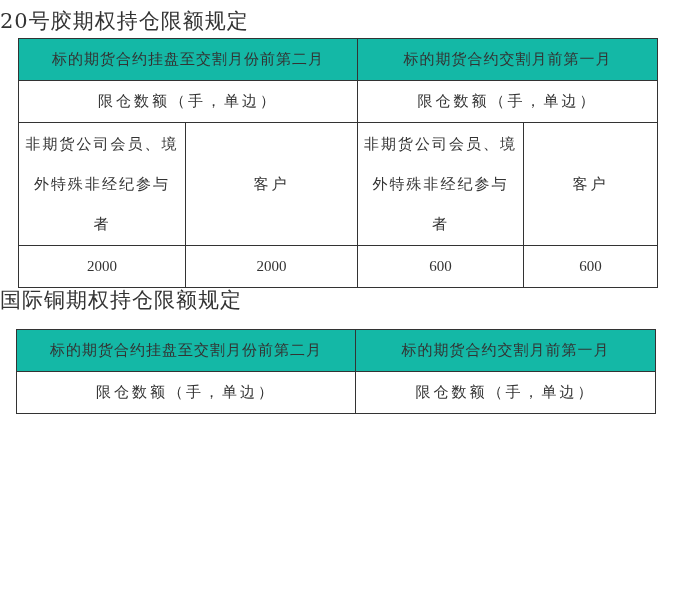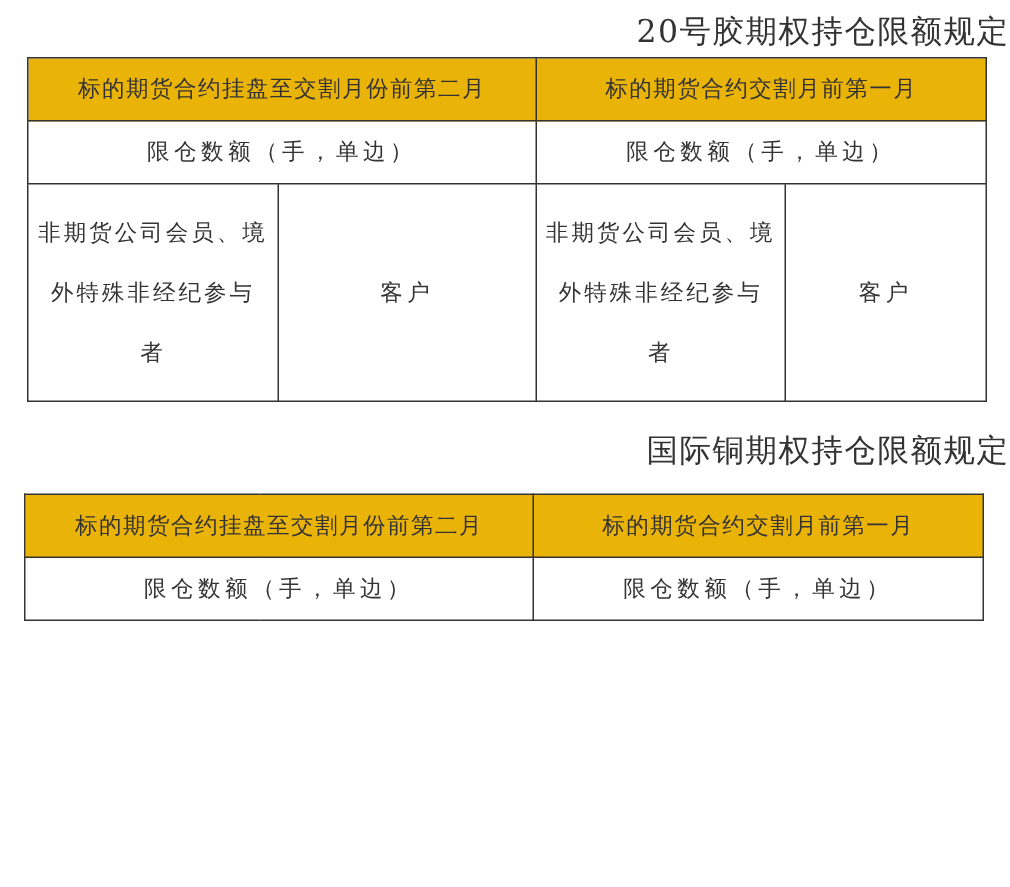--- a/index.html
+++ b/index.html
@@ -1,23 +1,23 @@
 <!DOCTYPE html>
 <html><head>
   <meta charset="utf-8">
   <style>
     html, body { margin: 0; padding: 0; background: #ffffff; }
     body { width: 673px; height: 591px; position: relative; overflow: hidden;
       font-family: "DejaVu Serif", "Liberation Serif", serif; color: #2a2a2a; }
-    .title { position: absolute; left: 0; width: 673px; text-align: right;
+    .title { position: absolute; left: 0; width: 673px; text-align: left;
       font-size: 21px; letter-spacing: 1px; color: #333; }
     table.limits { position: absolute; border-collapse: collapse; table-layout: fixed; }
     table.limits td { border: 1.5px solid #333; text-align: center; vertical-align: middle;
       padding: 0; font-size: 15px; color: #333; }
-    td.hdr { background: #eab308; font-size: 16px; letter-spacing: 1px; color: #222; }
+    td.hdr { background: #14b8a6; font-size: 16px; letter-spacing: 1px; color: #222; }
     td.sub { letter-spacing: 3px; font-size: 15px; }
     td.who { line-height: 40px; letter-spacing: 2px; font-size: 15px; }
     td.cust { letter-spacing: 3px; }
     td.num { font-family: "Liberation Serif", serif; font-size: 16px; padding-top: 6px; }
     #t1 { left: 18px; top: 38px; width: 639px; }
     #t2 { left: 16px; top: 329px; width: 639px; }
   </style>
 </head>
 <body>
 
@@ -31,33 +31,39 @@
     </colgroup>
   <tbody>
       <tr style="height:42px">
     <td class="hdr" colspan="2">标的期货合约挂盘至交割月份前第二月</td>
     <td class="hdr" colspan="2">标的期货合约交割月前第一月</td>
   </tr>
   <tr style="height:42px">
     <td class="sub" colspan="2">限仓数额（手，单边）</td>
     <td class="sub" colspan="2">限仓数额（手，单边）</td>
   </tr>
-  <tr style="height:145px">
+  <tr style="height:123px">
     <td class="who">
       <div>非期货公司会员、境</div>
       <div>外特殊非经纪参与</div>
       <div>者</div>
     </td>
     <td class="cust">客户</td>
     <td class="who">
       <div>非期货公司会员、境</div>
       <div>外特殊非经纪参与</div>
       <div>者</div>
     </td>
     <td class="cust">客户</td>
+  </tr>
+  <tr style="height:42px">
+    <td class="num">2000</td>
+    <td class="num">2000</td>
+    <td class="num">600</td>
+    <td class="num">600</td>
   </tr>
 </tbody>
   </table>
 
 <div class="title" style="top:286px;">国际铜期权持仓限额规定</div>
 <table class="limits" id="t2">
   <colgroup>
       <col style="width:156px">
       <col style="width:183px">
       <col style="width:156px">

